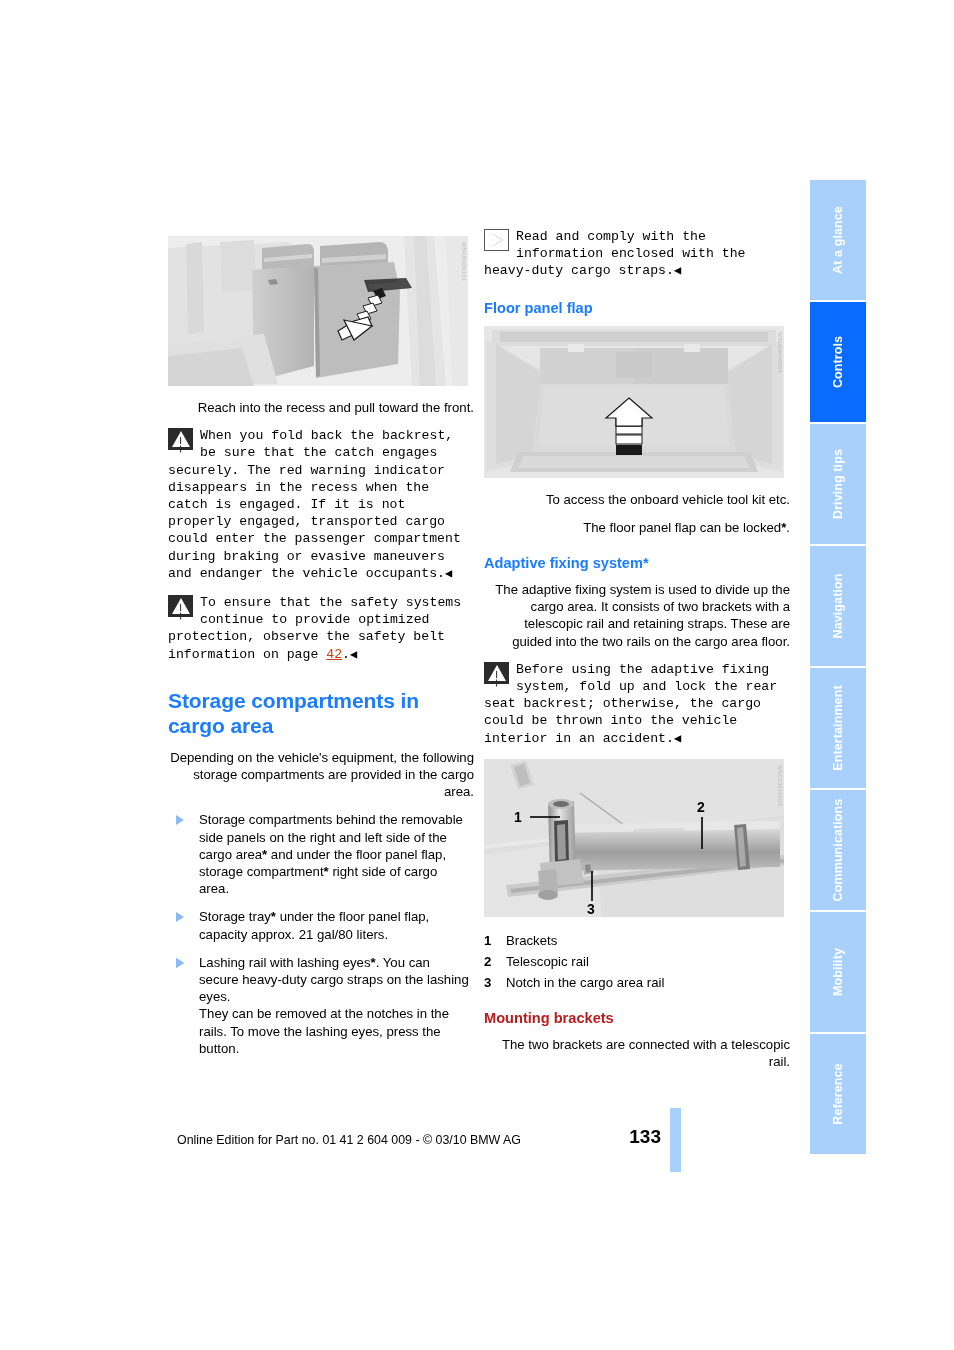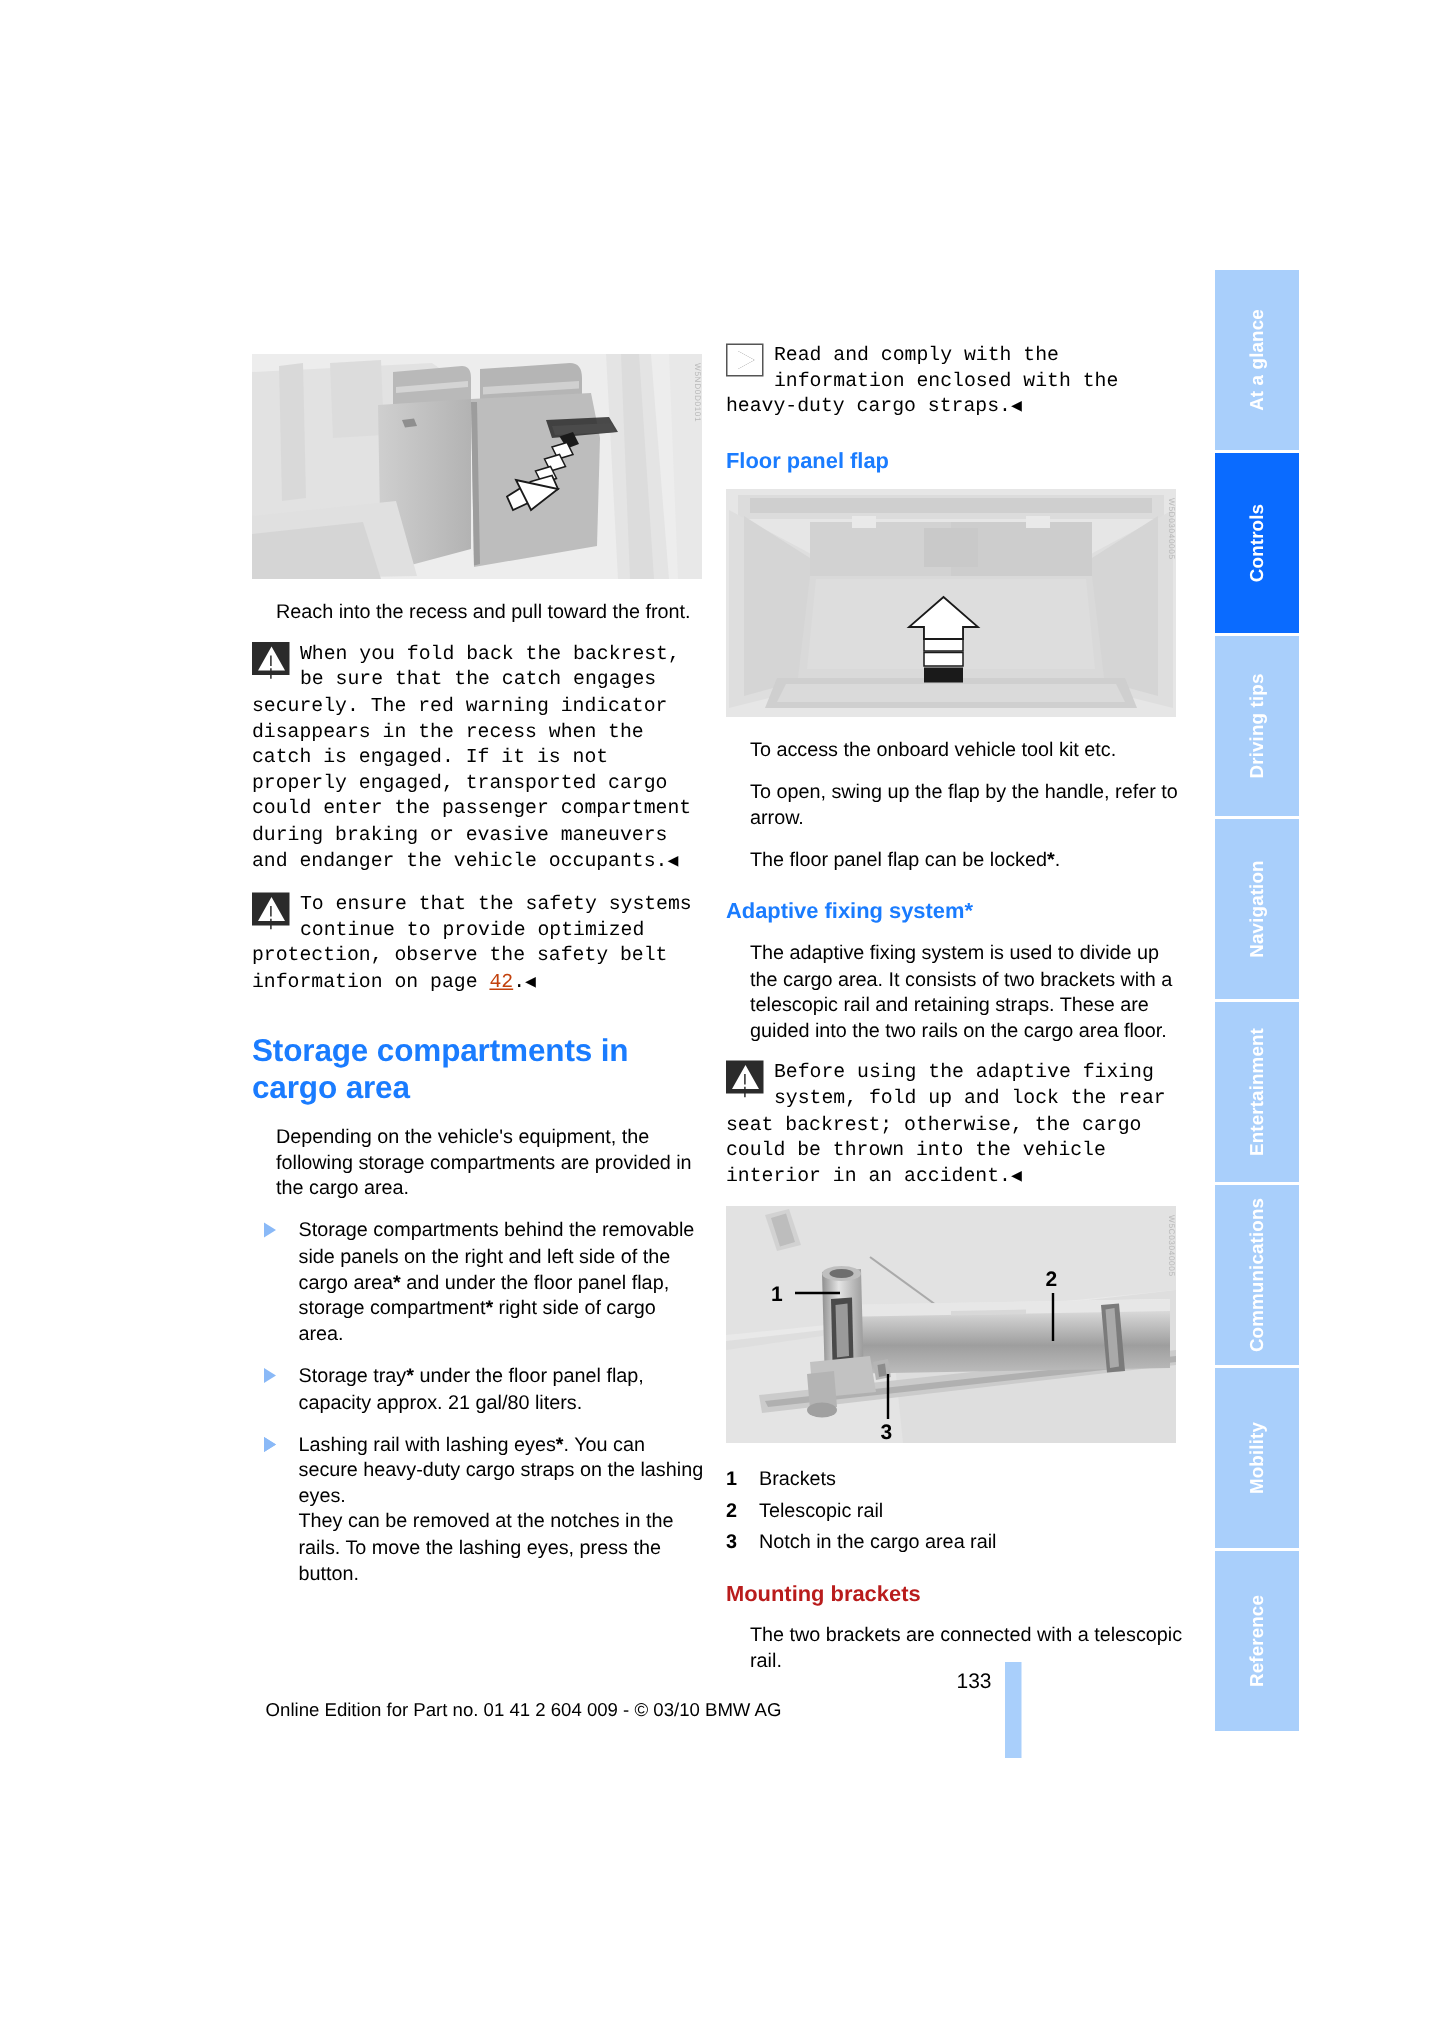--- a/index.html
+++ b/index.html
@@ -12,21 +12,21 @@
     position:relative;
     overflow:hidden;
   }
   .page { position:absolute; inset:0; }
 
   
   .col { position:absolute; width:306px; }
   .col-left  { left:168px; top:236px; }
   .col-right { left:484px; top:228px; }
 
-  p, .para { font-size:13.2px; line-height:17.2px; margin:0 0 11px 16px; }
+  p, .para { font-size:13.2px; line-height:17.2px; margin:0 0 11px 0;text-align:right; }
 
   h2.section-title {
     color:#1a7cff;
     font-size:21px;
     line-height:25px;
     font-weight:bold;
     margin:24px 0 11px 0;
     letter-spacing:-0.1px;
   }
   h3.sub-title {
@@ -160,22 +160,22 @@
     color:#ffffff;
     font-size:12.5px;
     font-weight:bold;
     letter-spacing:0.1px;
   }
   .tab.active .tab-label { color:#ffffff; }
 
   
   .footer { position:absolute; left:0; top:1108px; width:954px; }
   .page-num {
-    position:absolute; right:293px; top:4px;
-    font-size:14px; font-weight:normal;
+    position:absolute; right:293px; top:18px;
+    font-size:19px; font-weight:bold;
   }
   .footer-line {
     position:absolute; left:0; top:25px; width:872px;
     text-align:center; font-size:12.4px;
     padding-right:174px;
   }
   .footer-bar {
     position:absolute; right:273px; top:0;
     width:11px; height:64px;
     background:#a9cffb;
@@ -314,21 +314,20 @@
           <rect x="132" y="109" width="26" height="9" fill="#ffffff" stroke="#1a1a1a" stroke-width="1"></rect>
           <rect x="132" y="100" width="26" height="8" fill="#ffffff" stroke="#1a1a1a" stroke-width="1"></rect>
           <rect x="132" y="92" width="26" height="8" fill="#ffffff" stroke="#1a1a1a" stroke-width="1"></rect>
           <polygon points="145,72 168,92 158,92 158,100 132,100 132,92 122,92" fill="#ffffff" stroke="#1a1a1a" stroke-width="1.2"></polygon>
         </g>
       </svg>
       <div class="fig-watermark">W5D03040005</div>
     </div>
 
     <p>To access the onboard vehicle tool kit etc.</p>
-    <p>To open, swing up the flap by the handle, refer to arrow.</p>
     <p>The floor panel flap can be locked<span class="star">*</span>.</p>
 
     <h3 class="sub-title">Adaptive fixing system<span class="star">*</span></h3>
 
     <p>The adaptive fixing system is used to divide up the cargo area. It consists of two brackets with a telescopic rail and retaining straps. These are guided into the two rails on the cargo area floor.</p>
 
     <div class="note">
       <span class="glyph">
           <span class="warn-icon"></span>
         </span>

